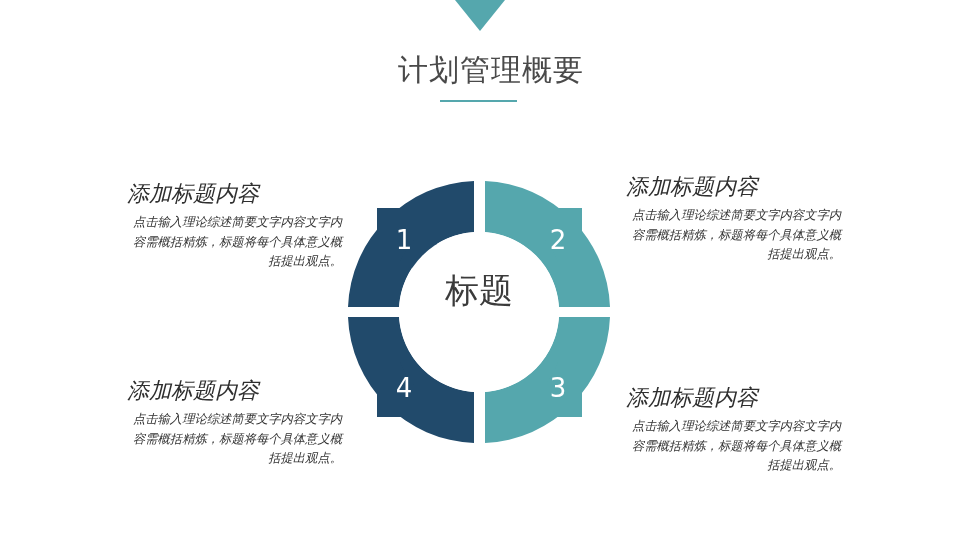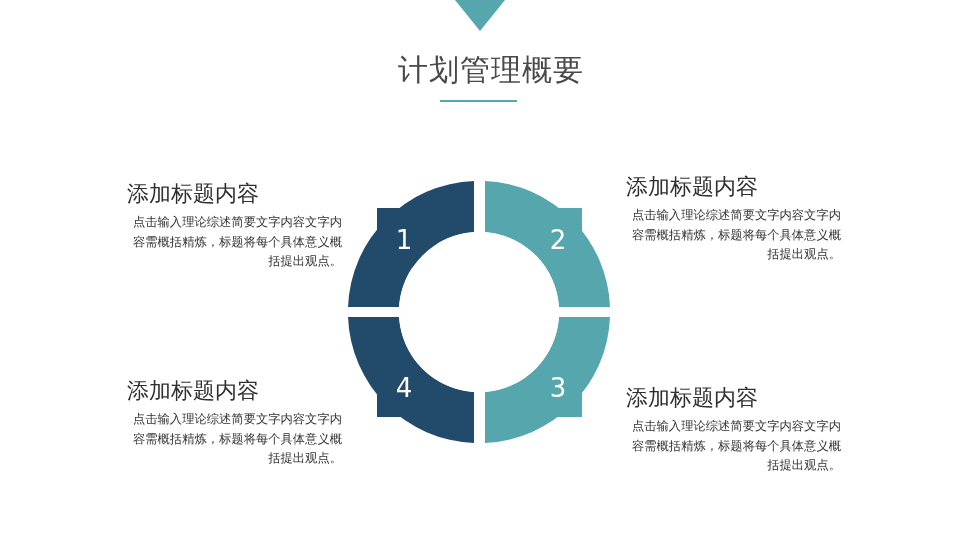--- a/index.html
+++ b/index.html
@@ -21,21 +21,21 @@
     }
     .cycle { position: absolute; left: 0; top: 0; }
     .center-label {
       position: absolute; left: 419px; top: 270px; width: 120px;
       text-align: center; font-size: 34px; line-height: 40px; color: #3b3b3b;
     }
     .step-num {
       position: absolute; width: 30px; text-align: center;
       font-size: 26px; color: #ffffff; line-height: 30px;
     }
-    .block { position: absolute; width: 215px; }
+    .block { position: absolute; width: 215px; font-style: italic; }
     .block-title {
       font-size: 22px; color: #2f2f2f; line-height: 30px; margin-bottom: 4px;
       white-space: nowrap;
     }
     .block-desc {
       font-size: 12.3px; color: #333333; line-height: 19.5px; text-align: right;
     }
   </style>
 </head>
 <body>
@@ -75,20 +75,21 @@
   <path fill="#55a7ad" d="M582,208 L545,208 L545,240 A80,80 0 0,1 558,262 L582,262 Z"></path>
   <path fill="#55a7ad" d="M582,417 L545,417 L545,385 A80,80 0 0,0 558,362 L582,362 Z"></path>
   <path fill="#214a6b" d="M377,417 L414,417 L414,385 A80,80 0 0,1 400,362 L377,362 Z"></path>
 
   <circle cx="479" cy="312" r="80" fill="#ffffff"></circle>
   <rect x="340" y="307" width="280" height="10" fill="#ffffff"></rect>
   <rect x="474" y="175" width="11" height="275" fill="#ffffff"></rect>
 </svg>
 
 <div class="center-label">
+  <div>标题</div>
 </div>
 
 <div class="step-num" style="left:389px; top:225px;">1</div>
 <div class="step-num" style="left:543px; top:225px;">2</div>
 <div class="step-num" style="left:543px; top:373px;">3</div>
 <div class="step-num" style="left:389px; top:373px;">4</div>
 
 <div class="block" style="left:127px; top:179px;">
   <div class="block-title">添加标题内容</div>
   <div class="block-desc">点击输入理论综述简要文字内容文字内容需概括精炼，标题将每个具体意义概括提出观点。</div>

